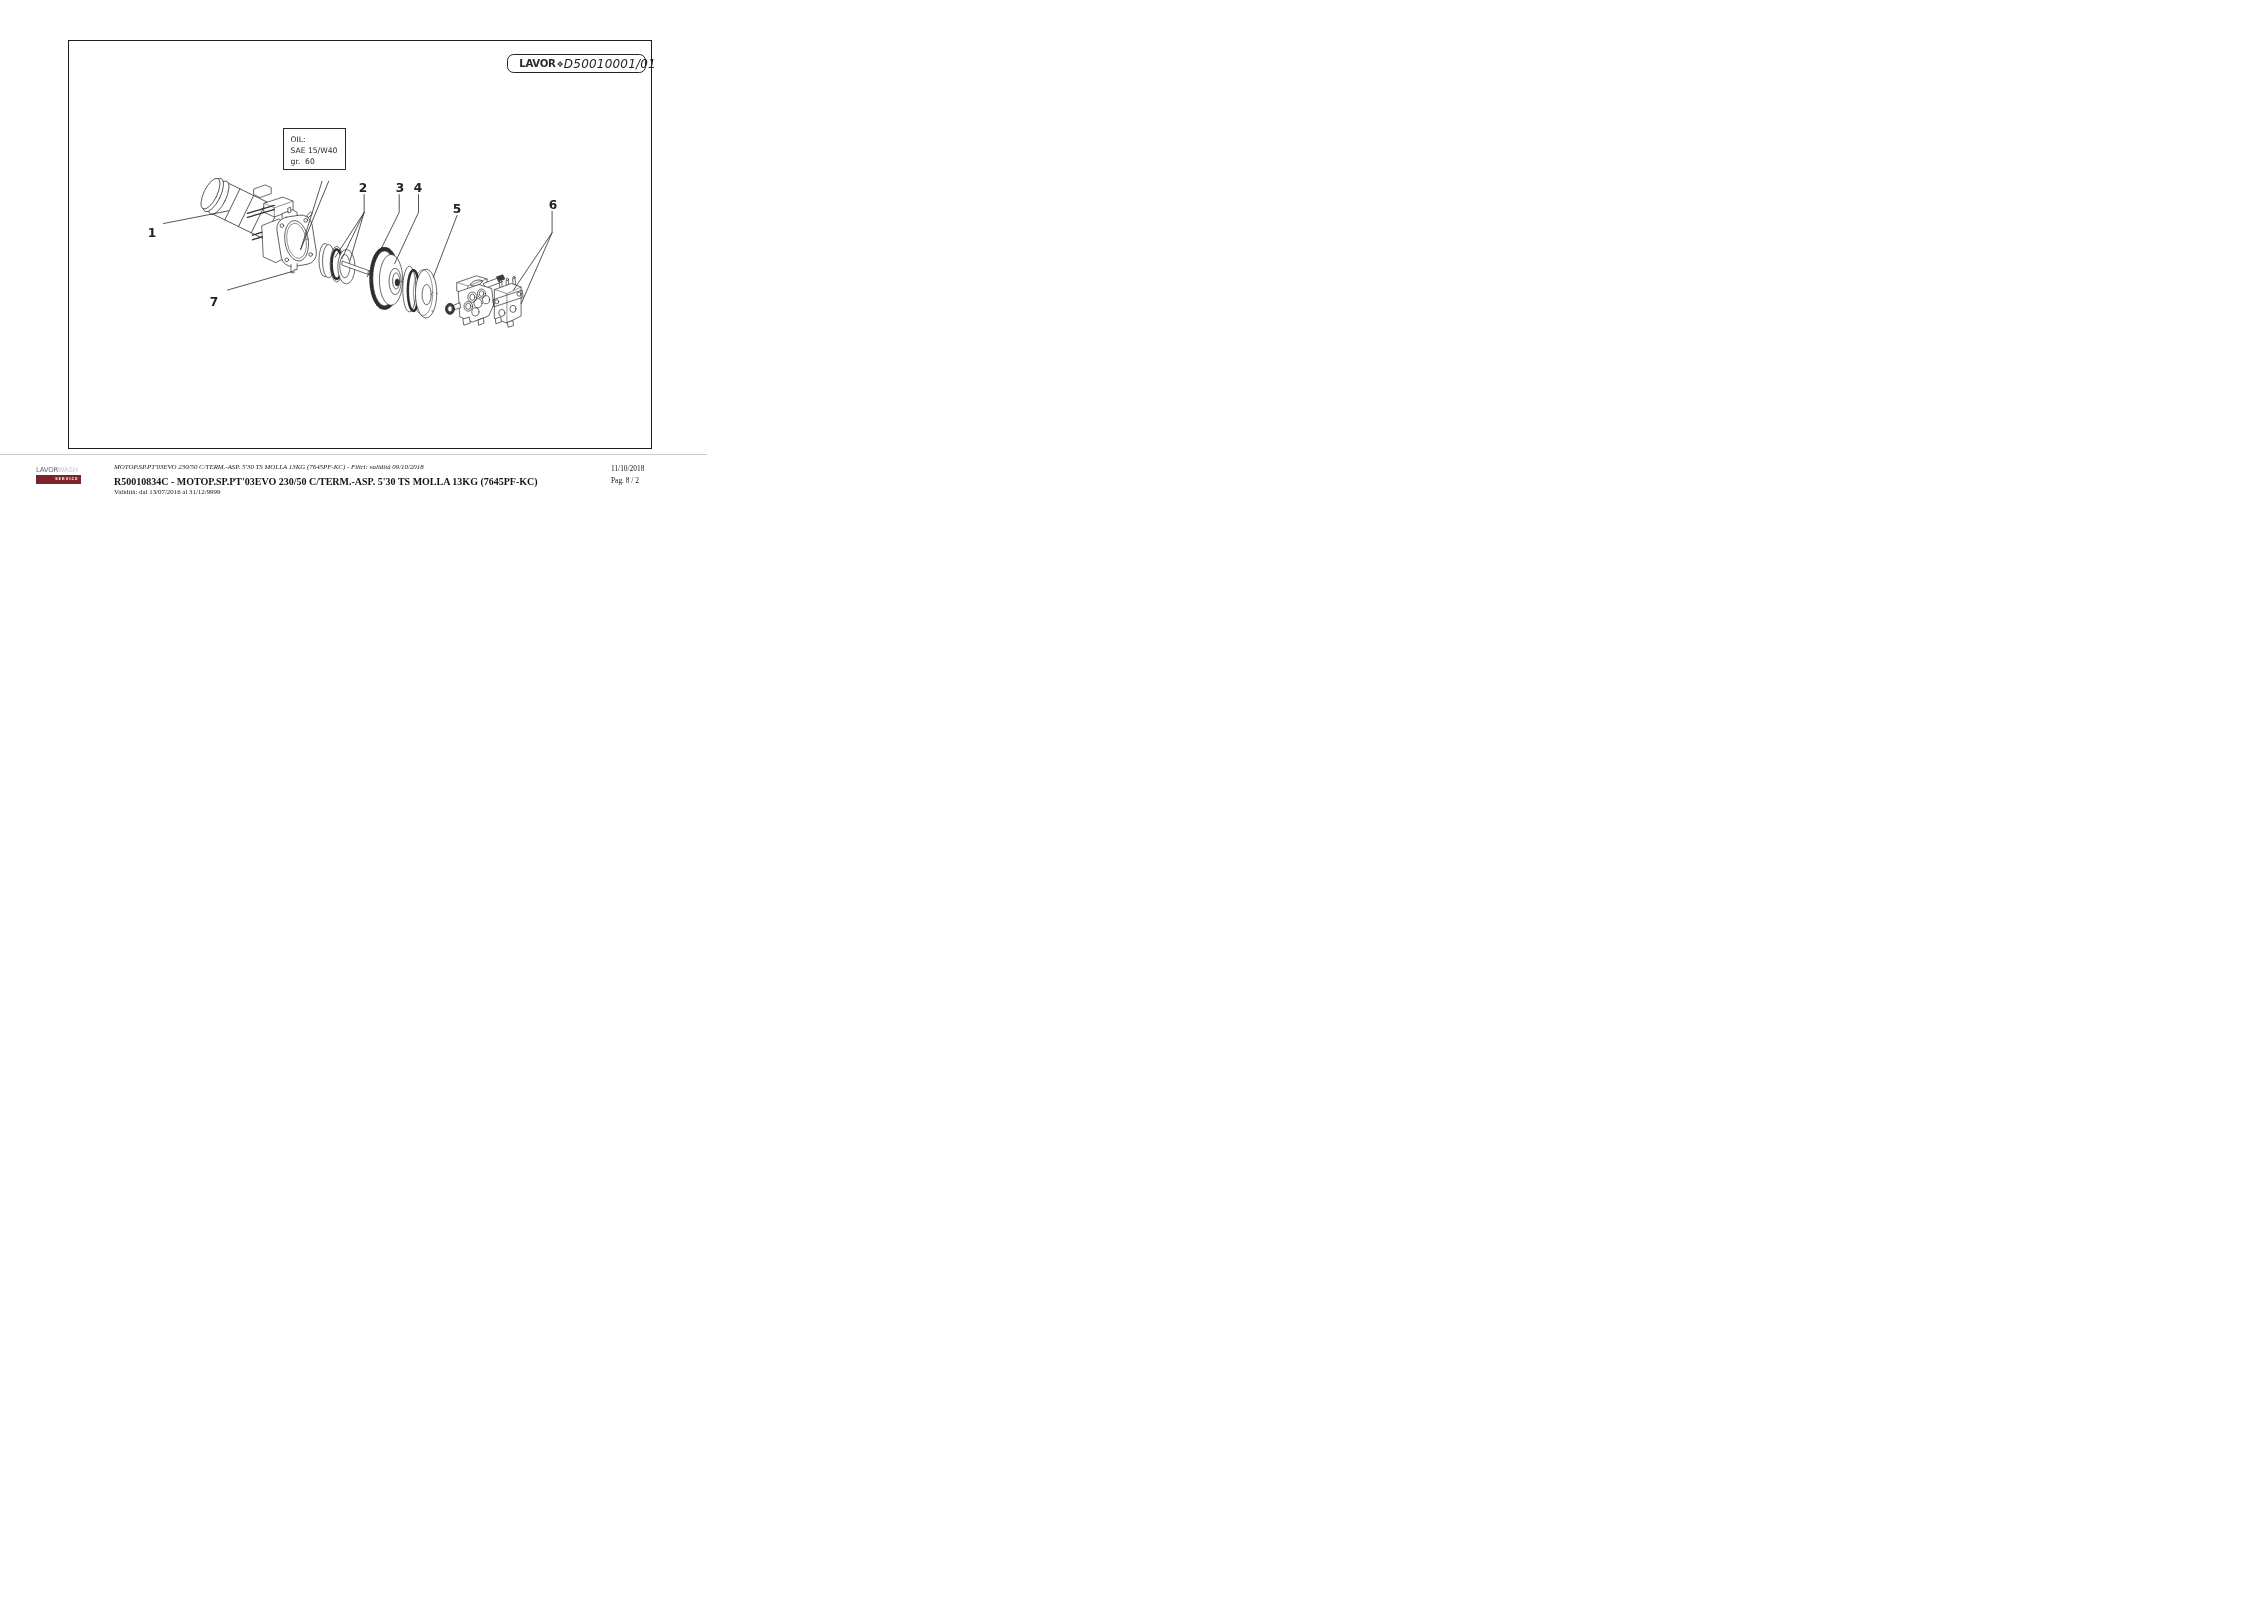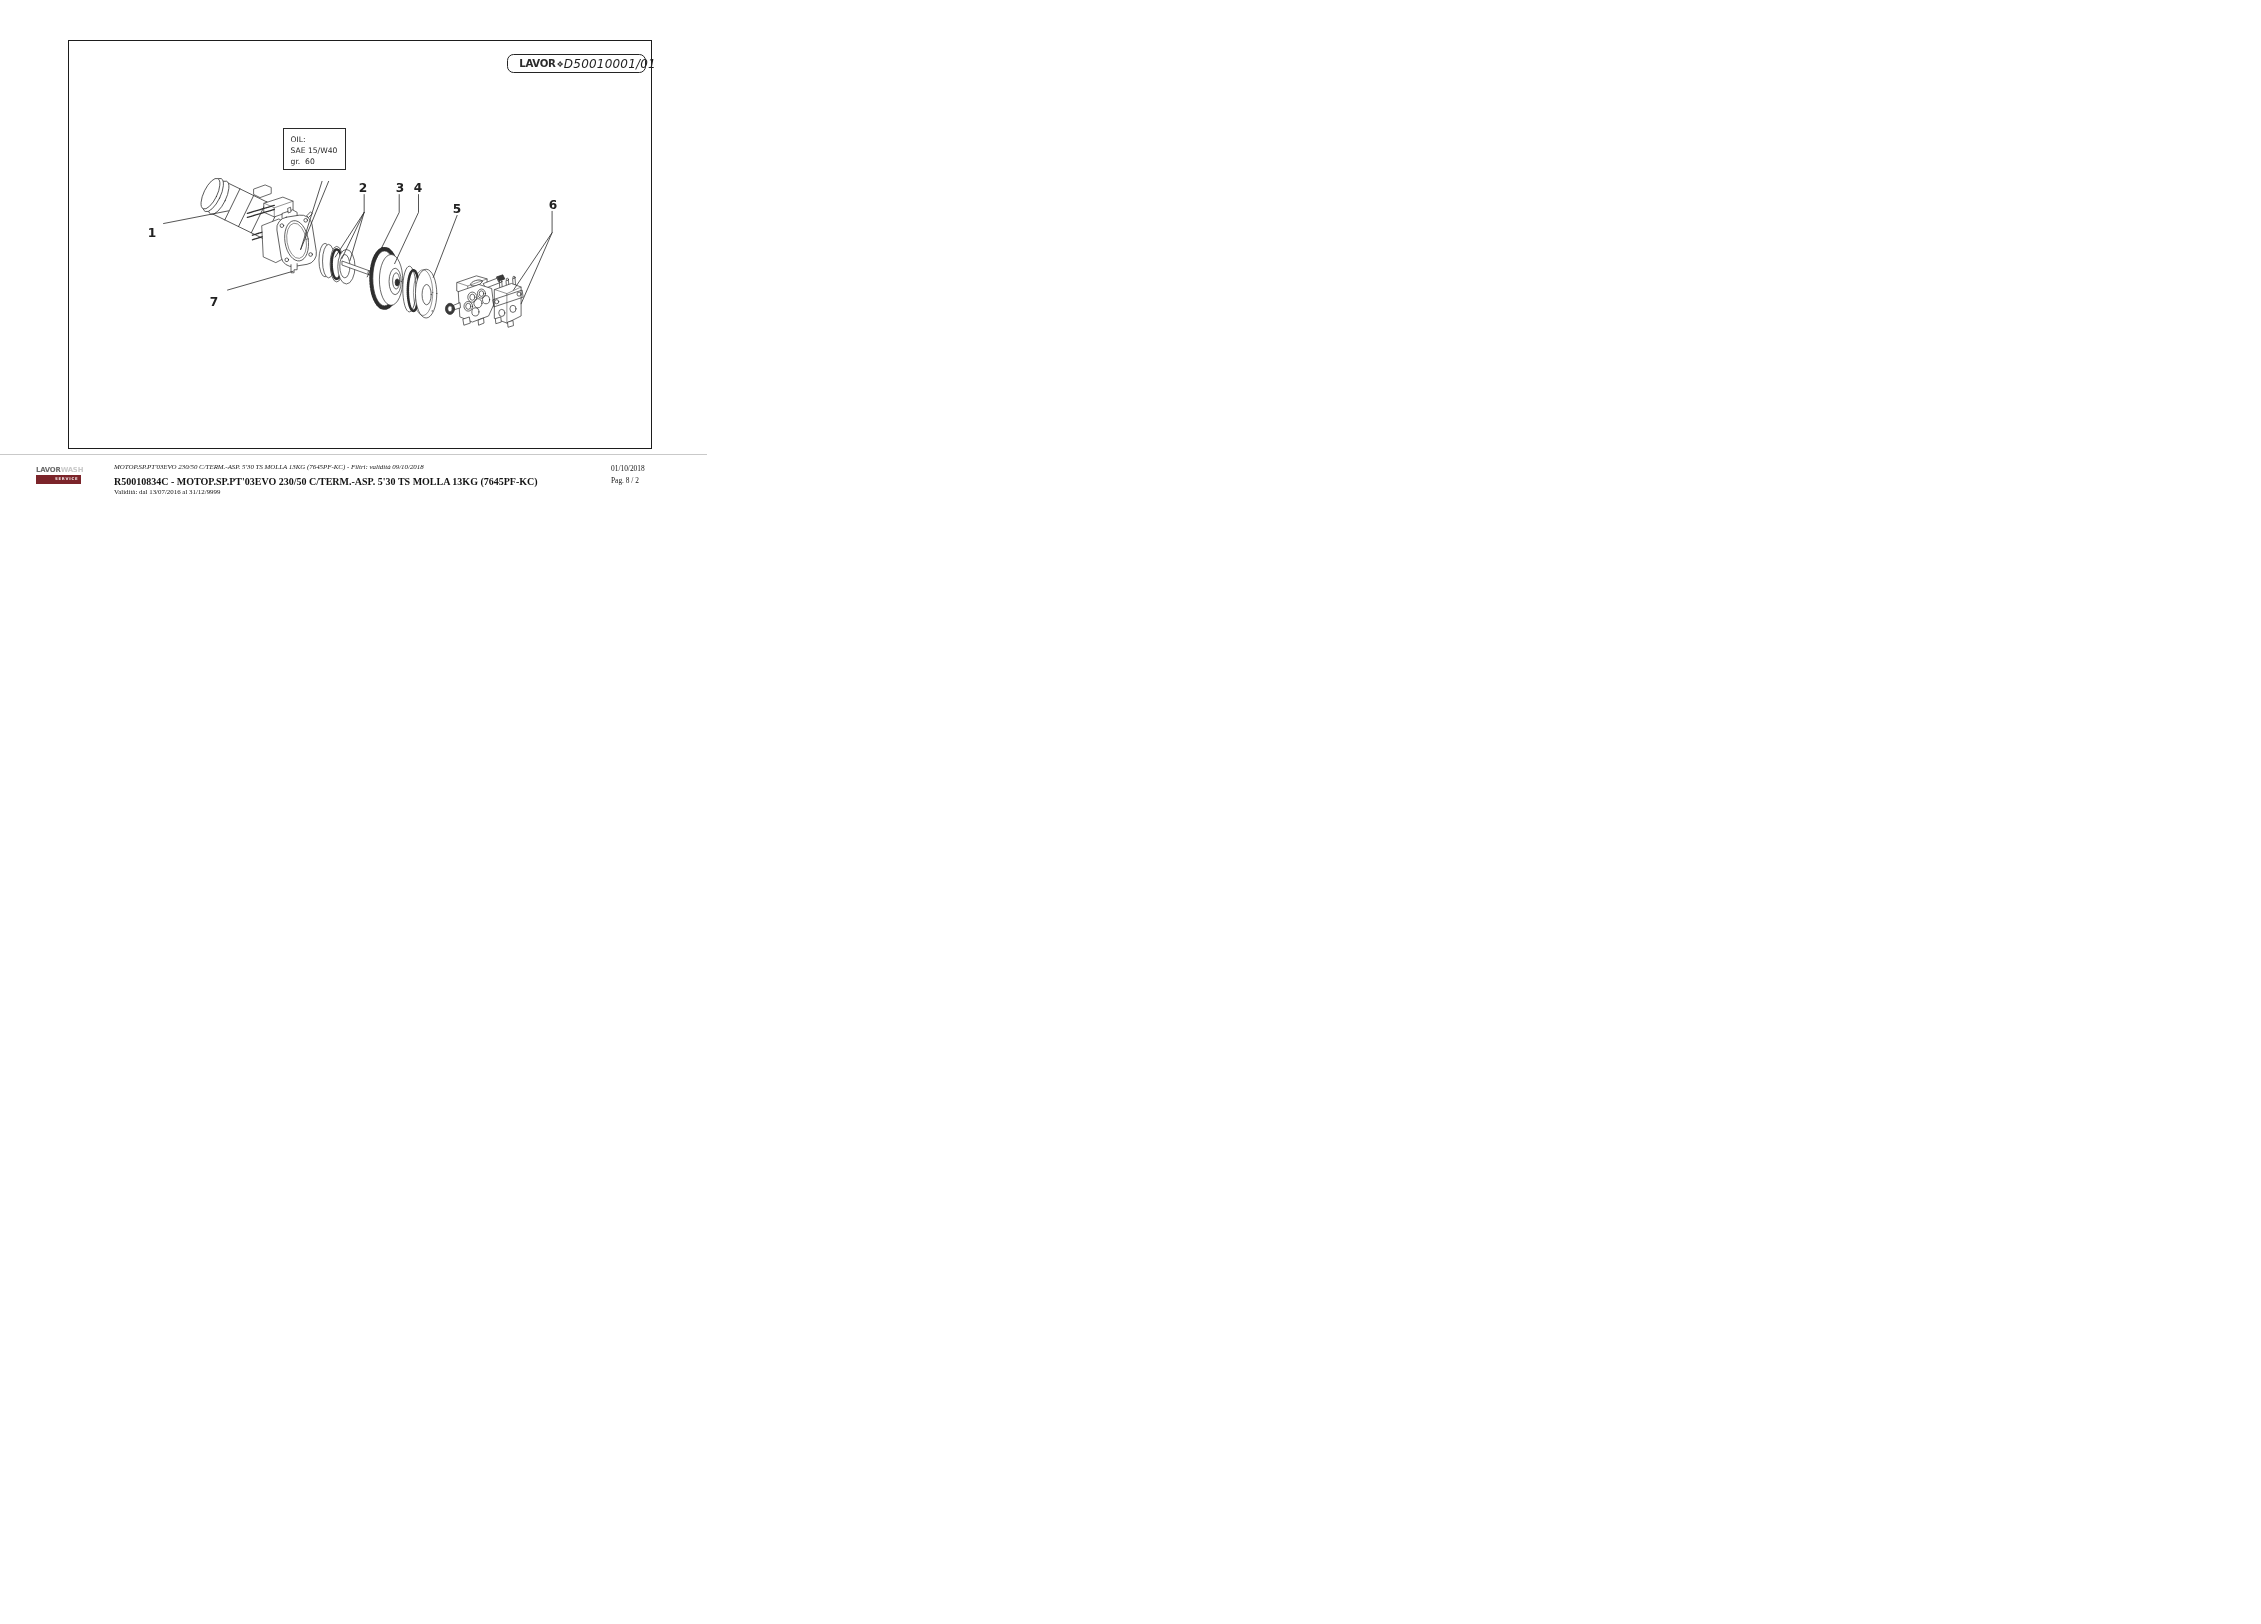--- a/index.html
+++ b/index.html
@@ -44,21 +44,21 @@
   
   .callout {
     position:absolute; transform:translate(-50%,-50%);
     font-size:12.2px; font-weight:600; color:#222222; z-index:4; line-height:1;
   }
 
   
   .separator { position:absolute; left:0; top:454px; width:707px; height:0;
     border-top:0.8px solid #c9c9c9; }
   .footer-logo { position:absolute; left:36px; top:467px; width:45px; z-index:2; }
-  .logo-row { font-size:6.9px; font-weight:700; letter-spacing:-0.2px; line-height:1;
+  .logo-row { font-size:6.9px; font-weight:400; letter-spacing:-0.2px; line-height:1;
     white-space:nowrap; }
   .logo-row .lavor-part { color:#6a6a6a; }
   .logo-row .wash-part { color:#c9c9c9; }
   .service-bar {
     margin-top:1px; height:8.6px; background:#7b242a;
     display:flex; align-items:center; justify-content:flex-end; padding-right:2.5px;
     box-sizing:border-box;
   }
   .service-bar span {
     color:#f5eded; font-size:3.8px; font-weight:700; letter-spacing:0.8px; line-height:1;
@@ -241,18 +241,18 @@
     </div>
   </div>
 
   <div class="footer-text">
     <div class="filter-line">MOTOP.SP.PT'03EVO 230/50 C/TERM.-ASP. 5'30 TS MOLLA 13KG (7645PF-KC) - Filtri: validità 09/10/2018</div>
     <div class="title-line">R50010834C - MOTOP.SP.PT'03EVO 230/50 C/TERM.-ASP. 5'30 TS MOLLA 13KG (7645PF-KC)</div>
     <div class="validity-line">Validità: dal 13/07/2016 al 31/12/9999</div>
   </div>
 
   <div class="footer-right">
-    <div class="date-line">01/10/2018</div>
+    <div class="date-line">11/10/2018</div>
     <div class="page-line">Pag. 8 / 2</div>
   </div>
 
 </div>
 
 
 </body></html>

